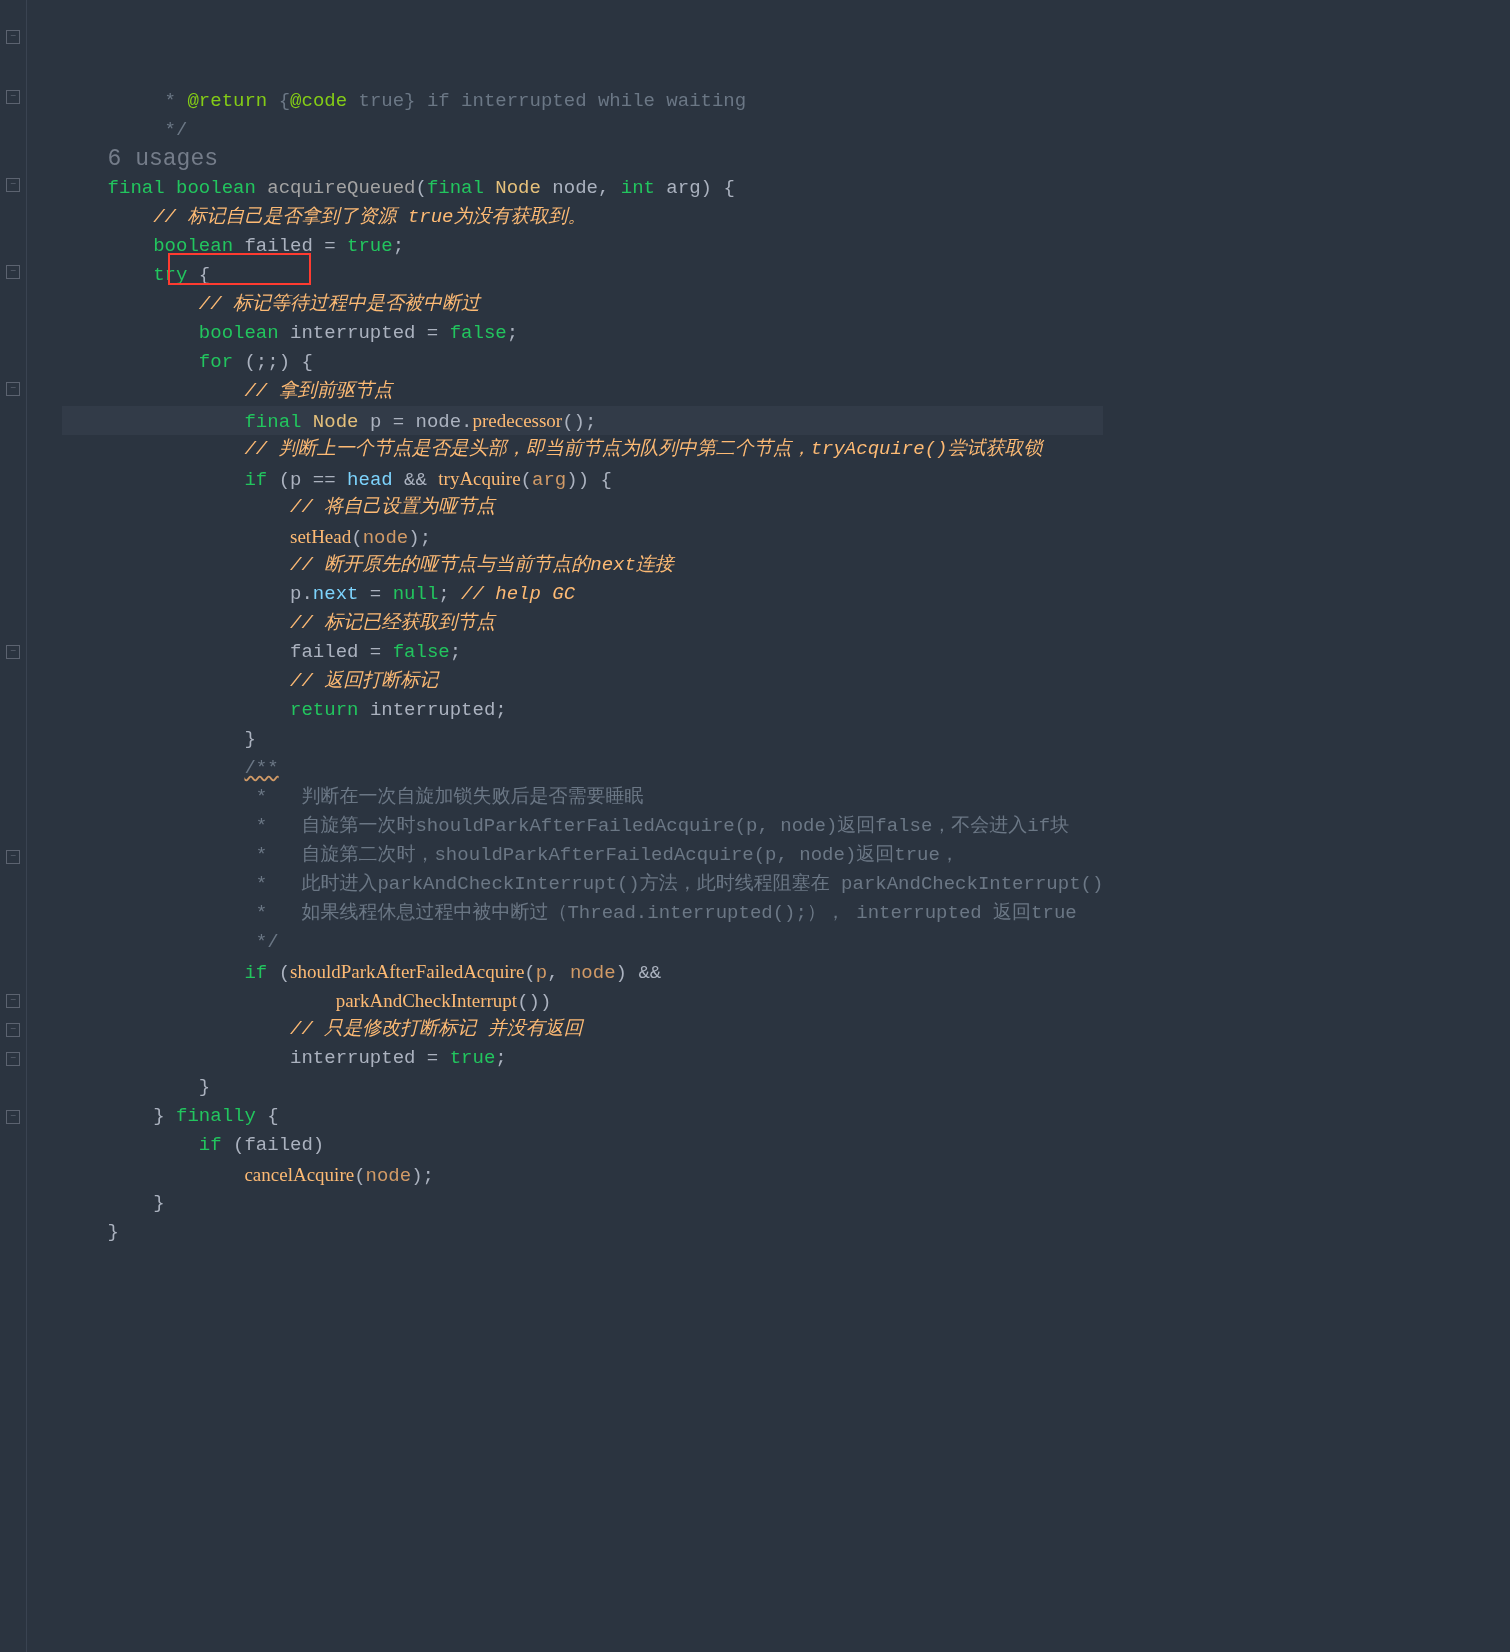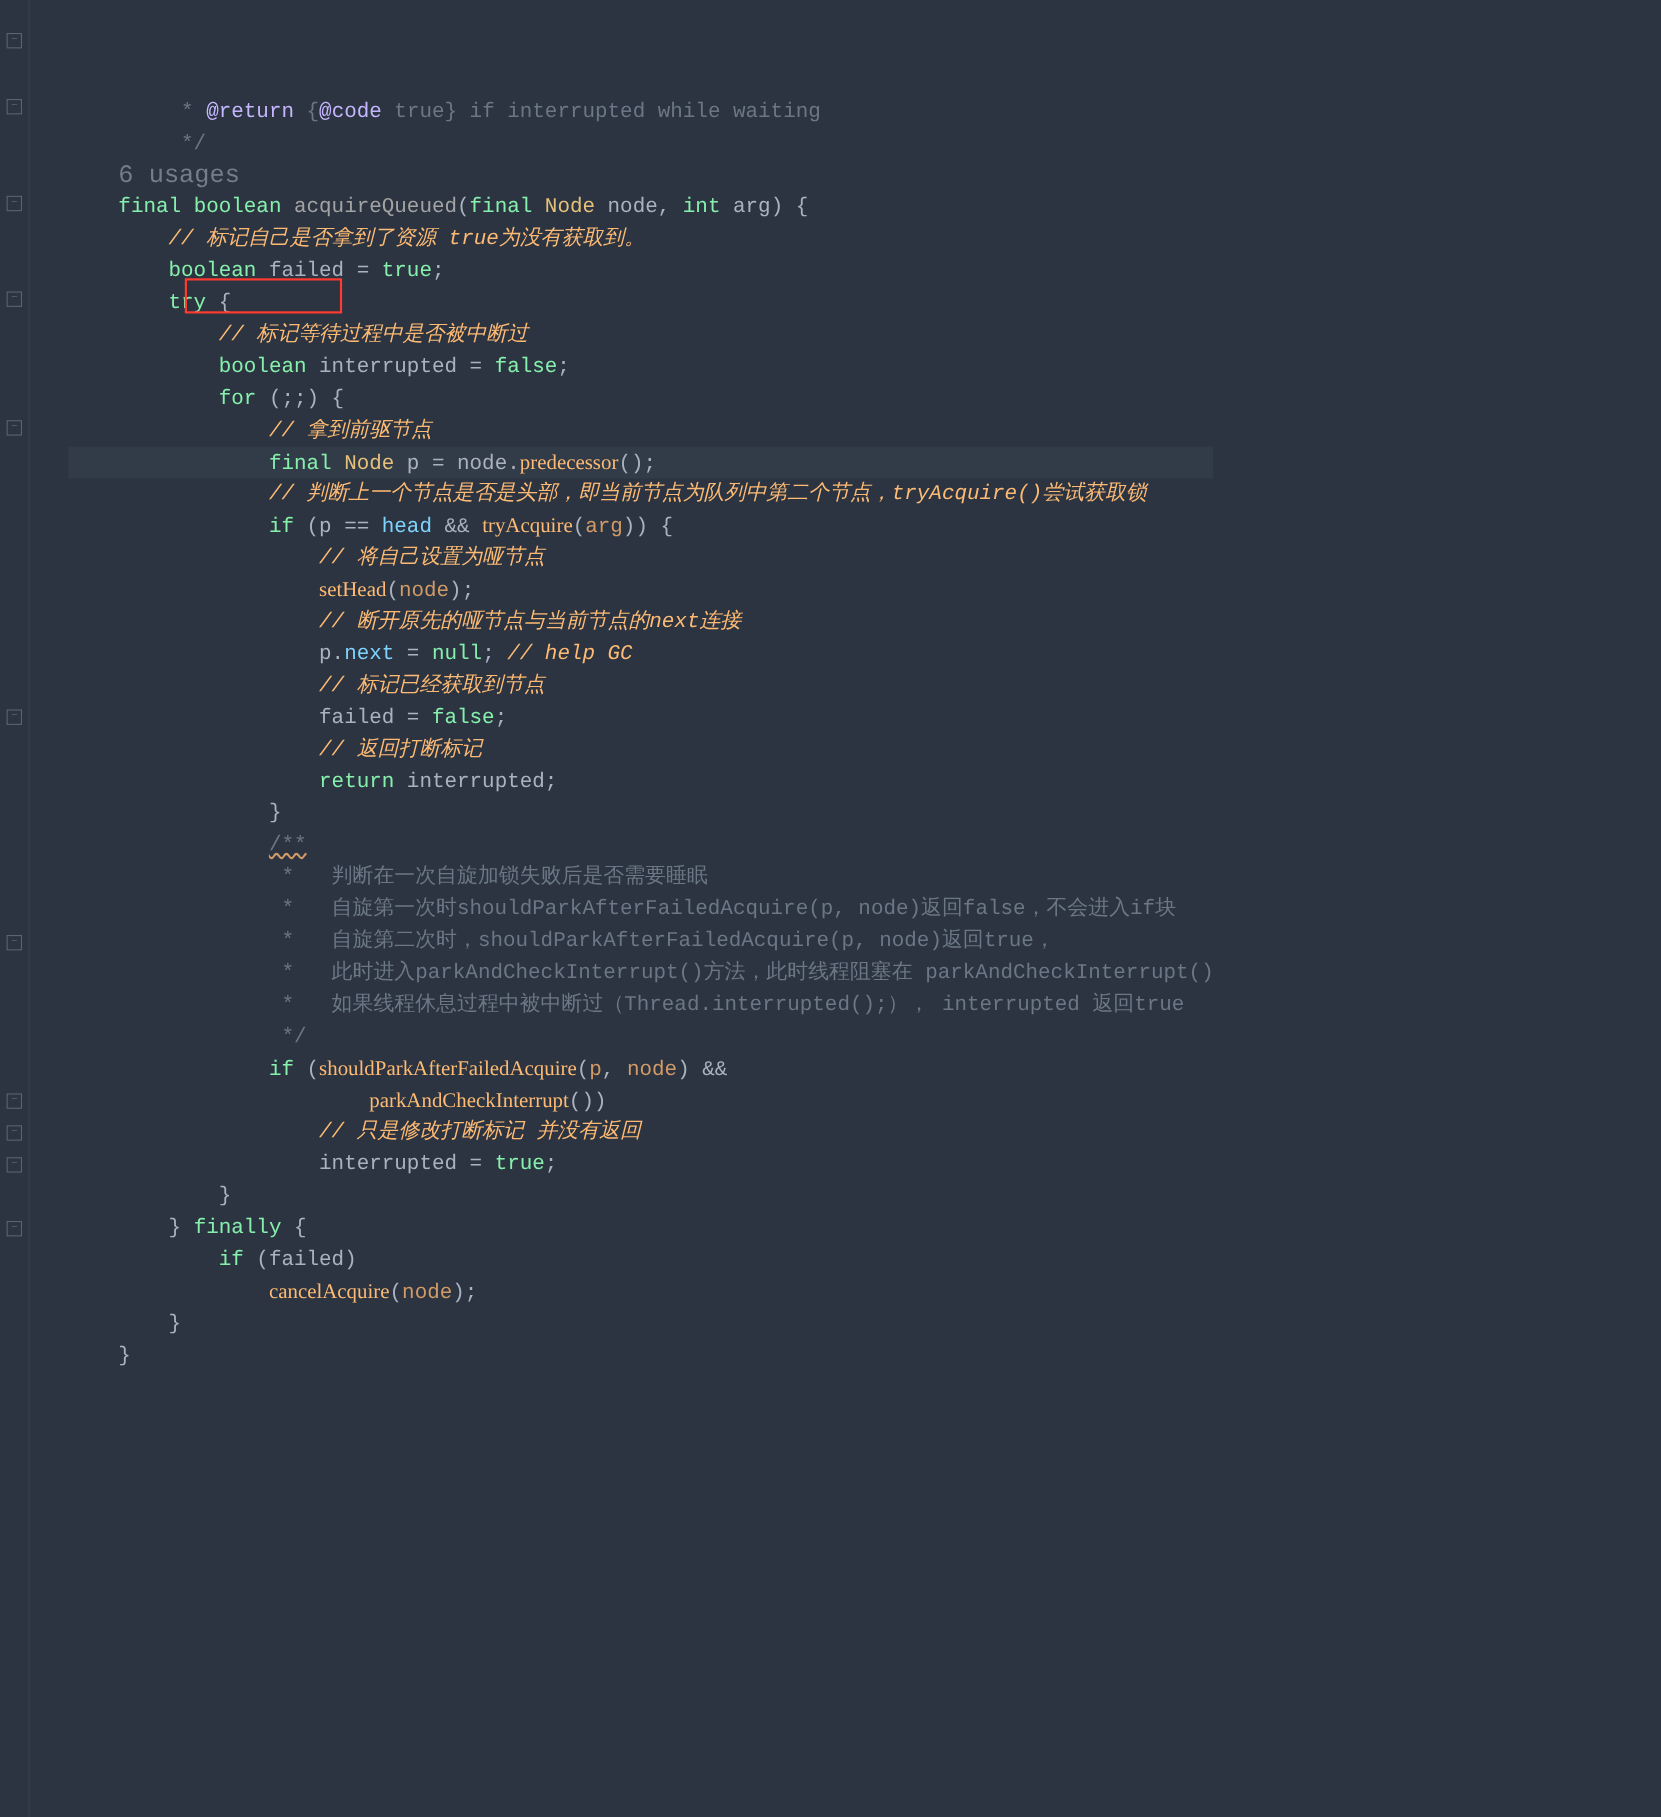--- a/index.html
+++ b/index.html
@@ -40,29 +40,29 @@
     padding-left: 35px;
     white-space: pre;
     position: relative;
   }
   .line { height: 29px; }
   .line.hl { background: #323b48; }
 
   
   .c-comment   { color: #6b7785; }
   .c-comment2  { color: #fdba74; font-style: italic; }
-  .c-keyword   { color: #86efac; }
+  .c-keyword   { color: #22c55e; }
   .c-type      { color: #e5c07b; }
   .c-method    { color: #fdba74; font-family: Liberation Serif, serif; }
   .c-methoddef { color: #a3a3a3; }
   .c-param     { color: #d19a66; }
   .c-var       { color: #abb2bf; }
   .c-op        { color: #abb2bf; }
   .c-field     { color: #7dd3fc; }
-  .c-annot     { color: #c4b5fd; }
+  .c-annot     { color: #84cc16; }
   .c-usages    { color: #757d8a; font-size: 23px; }
 
   .redbox {
     border: 2px solid #ff3b30;
     position: absolute;
     pointer-events: none;
   }
   .wavy {
     text-decoration: wavy underline #d19a66;
     text-underline-offset: 2px;

